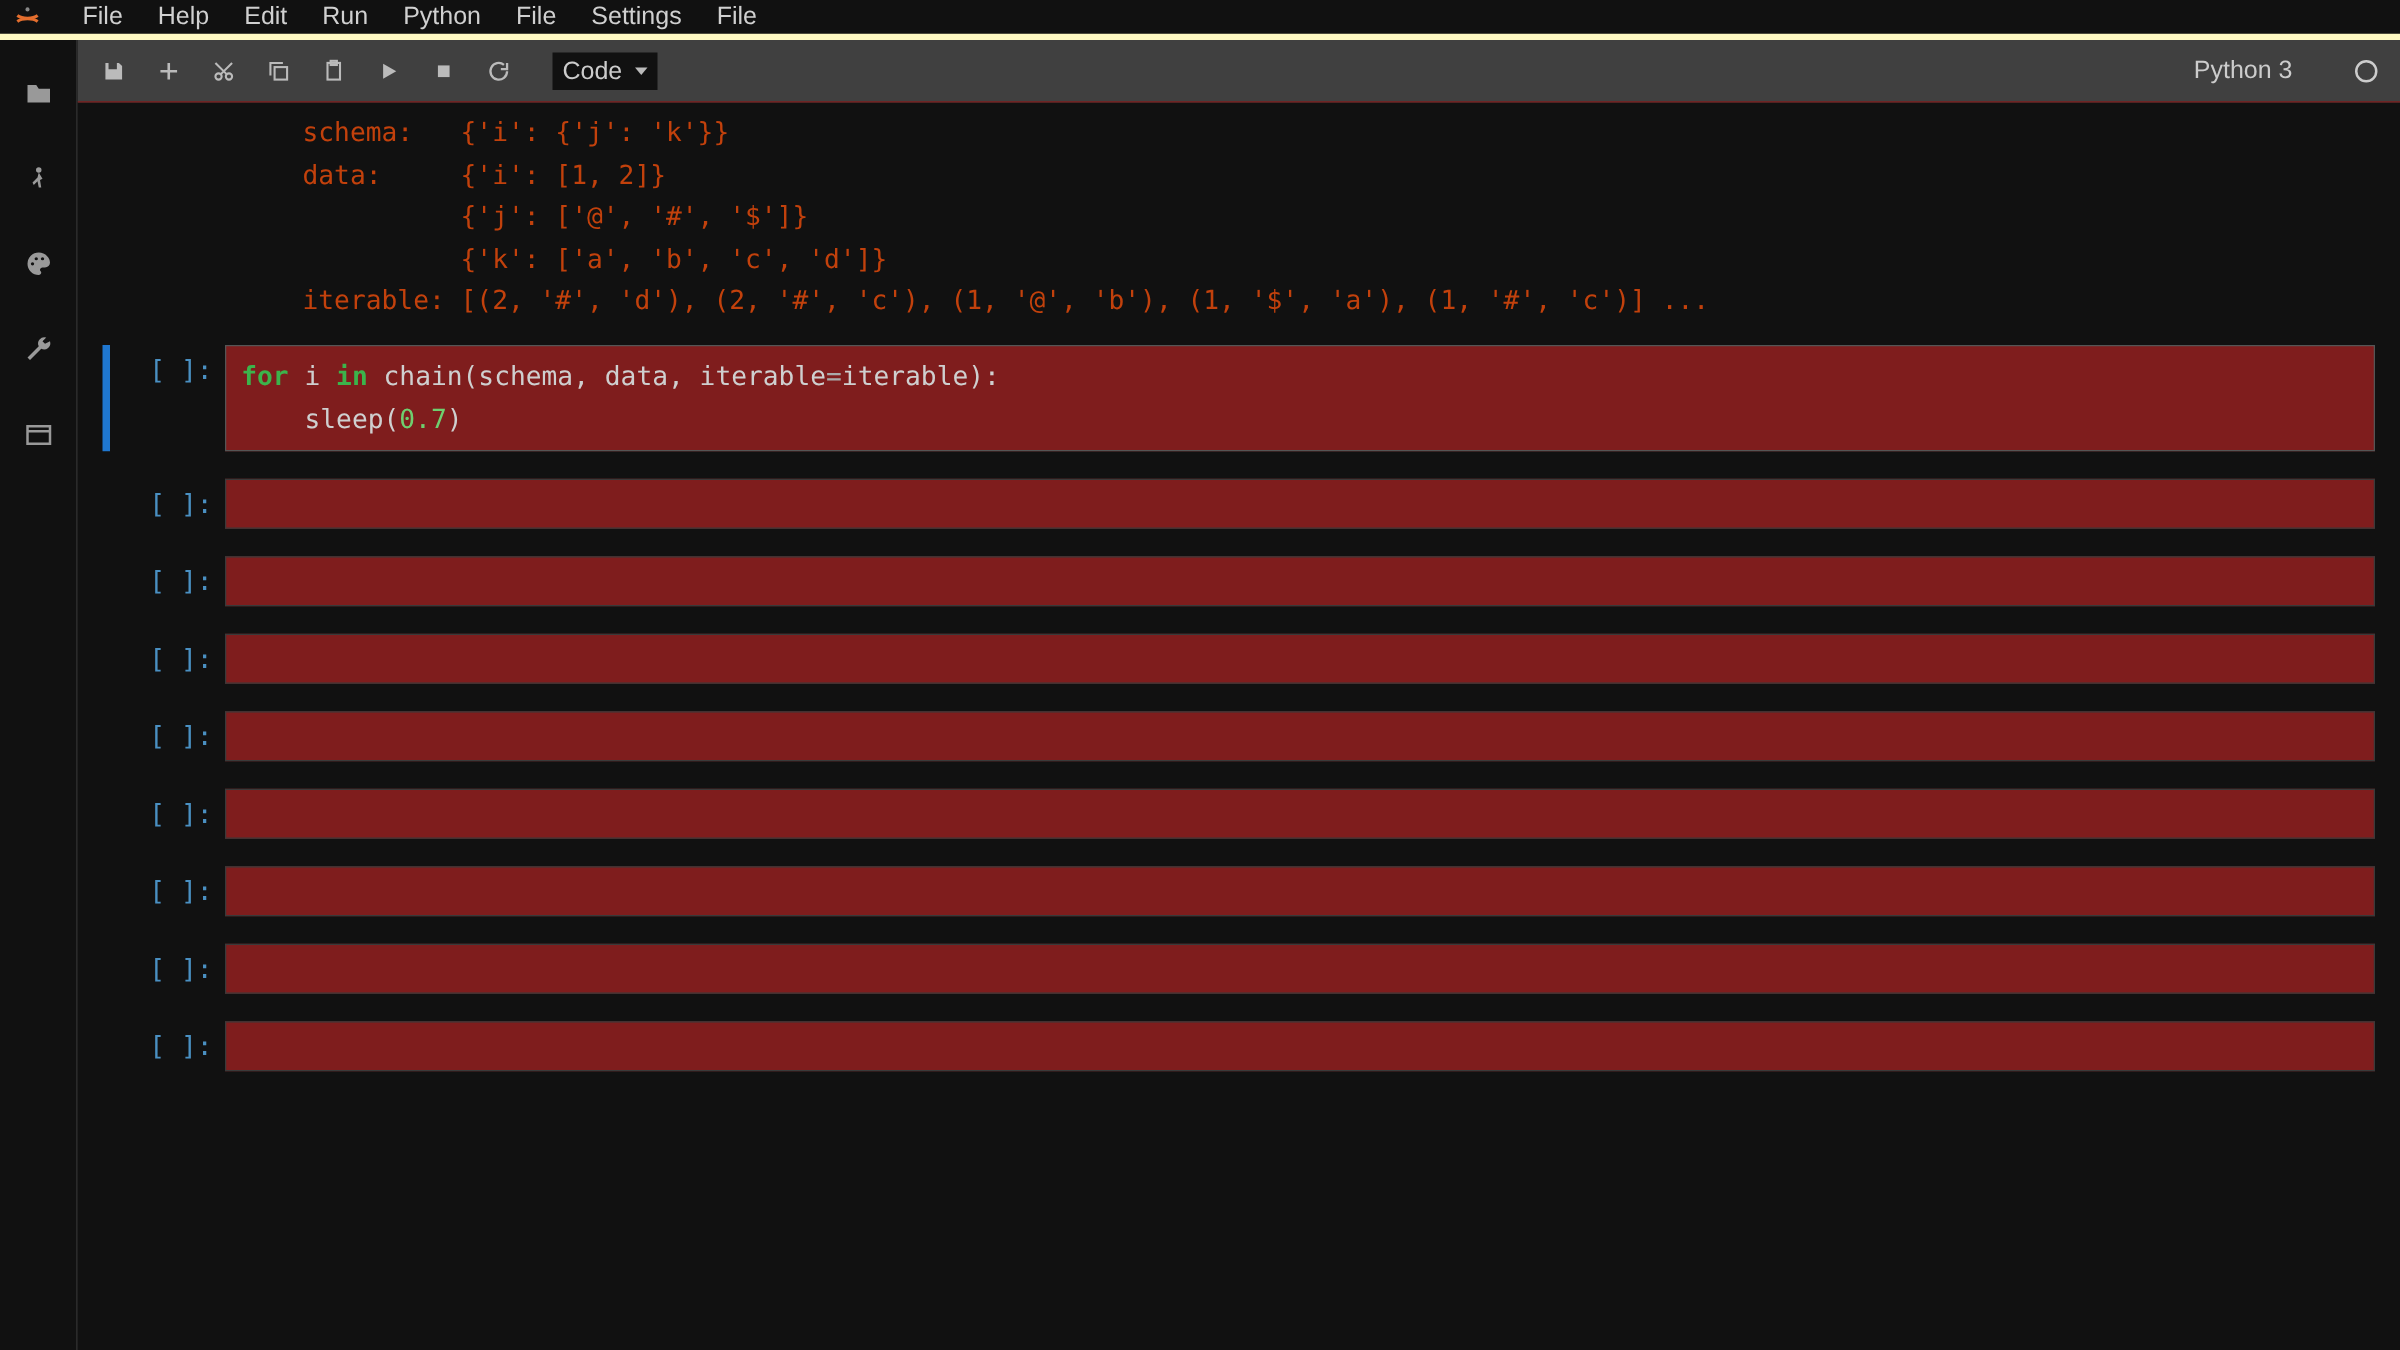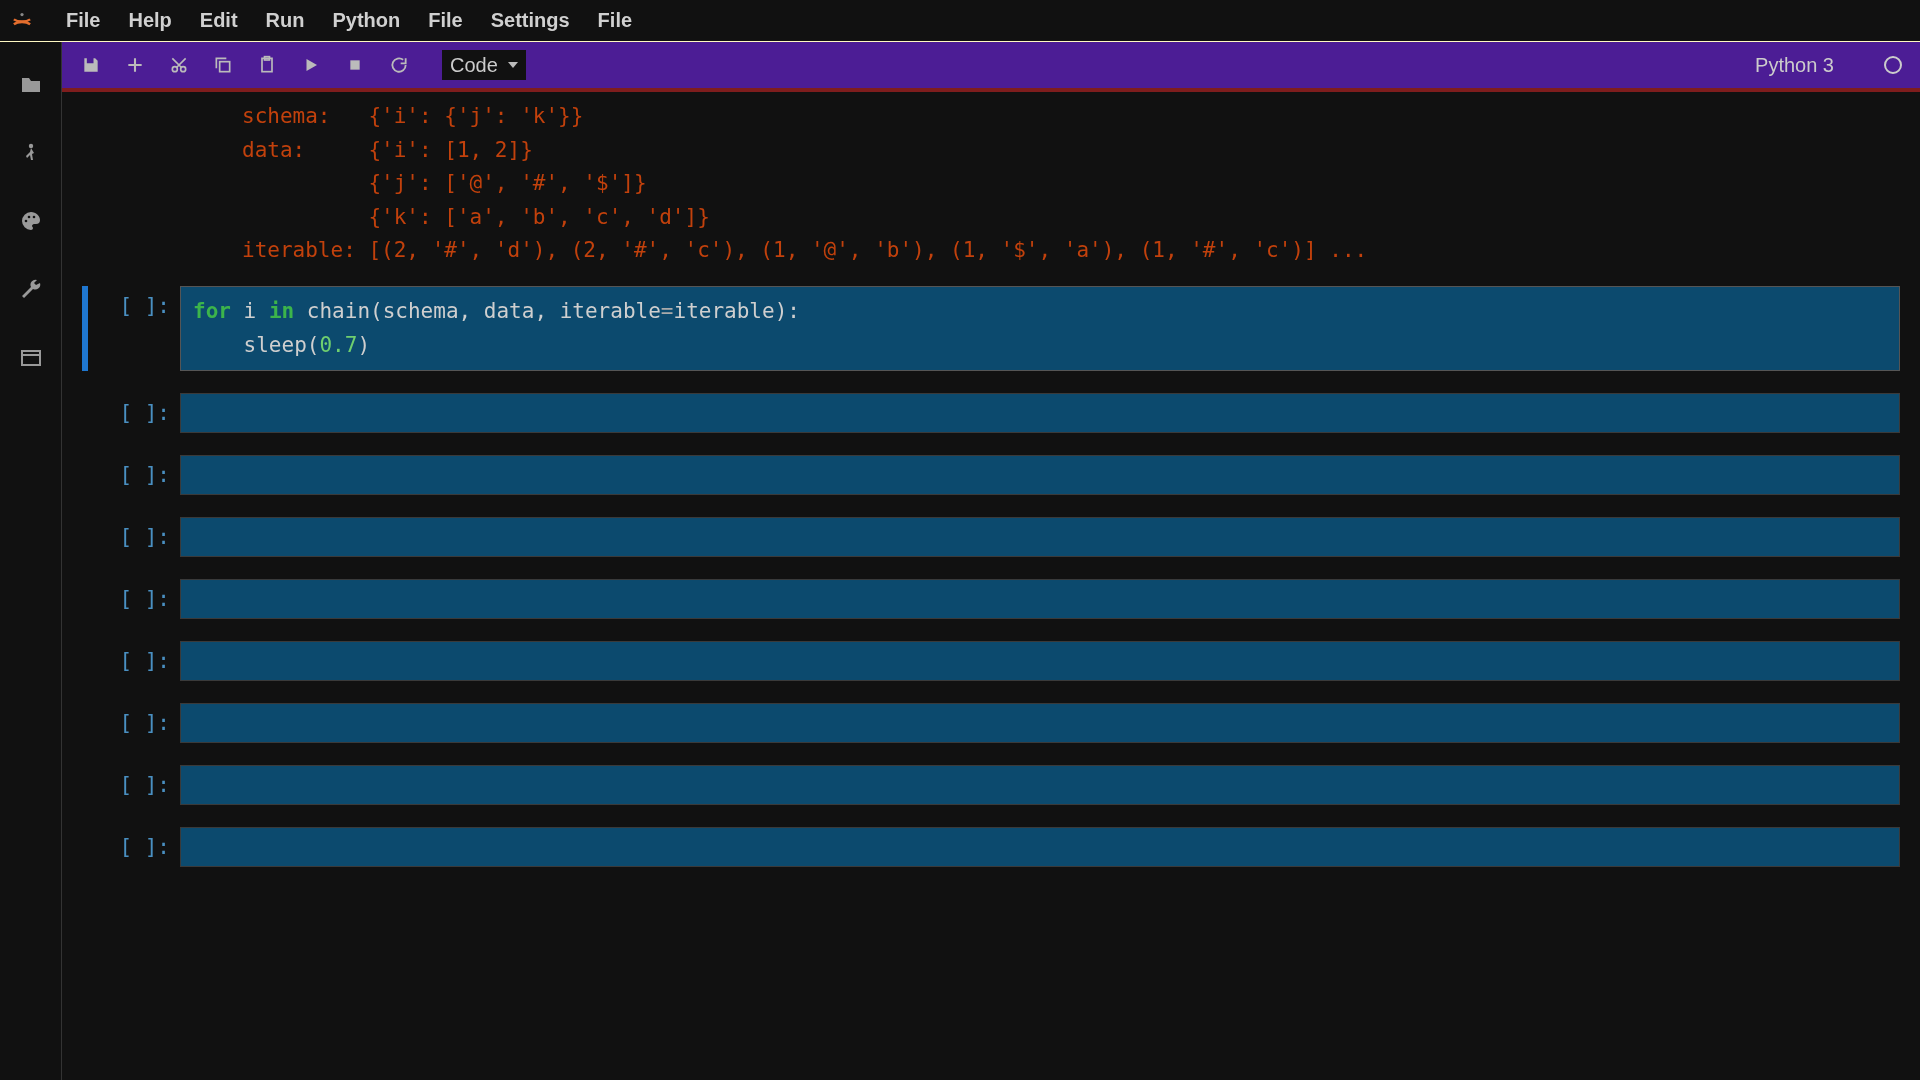--- a/index.html
+++ b/index.html
@@ -10,24 +10,23 @@
   width: 1920px;
   height: 1080px;
   overflow: hidden;
   display: flex;
   flex-direction: column;
 }
 .menubar {
   display: flex;
   align-items: center;
   background: #111111;
-  border-bottom: 1px solid #fef9c3;
-  height: 42px;
+  border-bottom: 5px solid #fef9c3;
+  height: 32px;
   padding: 0 8px;
-  font-weight: bold;
 }
 .logo {
   width: 28px;
   height: 28px;
   margin-right: 16px;
   display: flex;
   align-items: center;
   justify-content: center;
 }
 .menu-item {
@@ -62,22 +61,22 @@
 }
 .content-col {
   flex: 1;
   display: flex;
   flex-direction: column;
   overflow: hidden;
 }
 .toolbar {
   display: flex;
   align-items: center;
-  background: #4c1d95;
-  border-bottom: 4px solid #7f1d1d;
+  background: #404040;
+  border-bottom: 1px solid #7f1d1d;
   height: 50px;
   padding: 0 18px;
   gap: 22px;
 }
 .tool-btn {
   width: 22px;
   height: 22px;
   color: #bbb;
   cursor: pointer;
   display: flex;
@@ -146,21 +145,21 @@
   font-family: "DejaVu Sans Mono", Menlo, Consolas, monospace;
   font-size: 21px;
   color: #4a90c2;
   text-align: right;
   padding: 8px 10px 0 0;
   flex-shrink: 0;
 }
 .cell-input {
   flex: 1;
   border: 1px solid #3a3a3a;
-  background: #0c4a6e;
+  background: #7f1d1d;
   padding: 8px 12px;
   font-family: "DejaVu Sans Mono", Menlo, Consolas, monospace;
   font-size: 21px;
   line-height: 1.6;
   color: #cfcfcf;
   min-height: 40px;
   white-space: pre;
 }
 .cell.active .cell-input { border-color: #555; }
 .k-kw { color: #3cb44b; font-weight: bold; }

